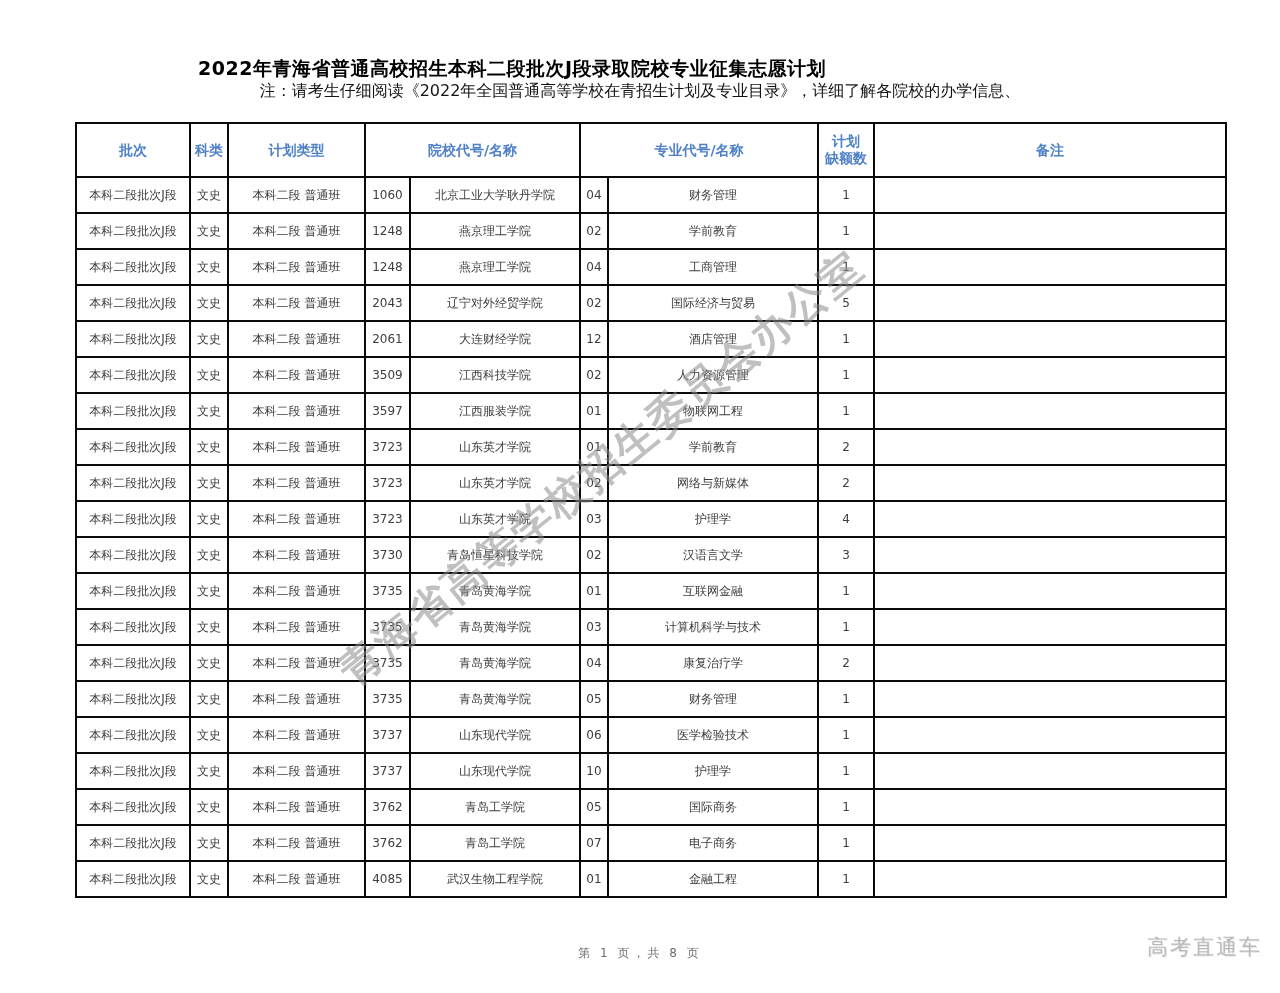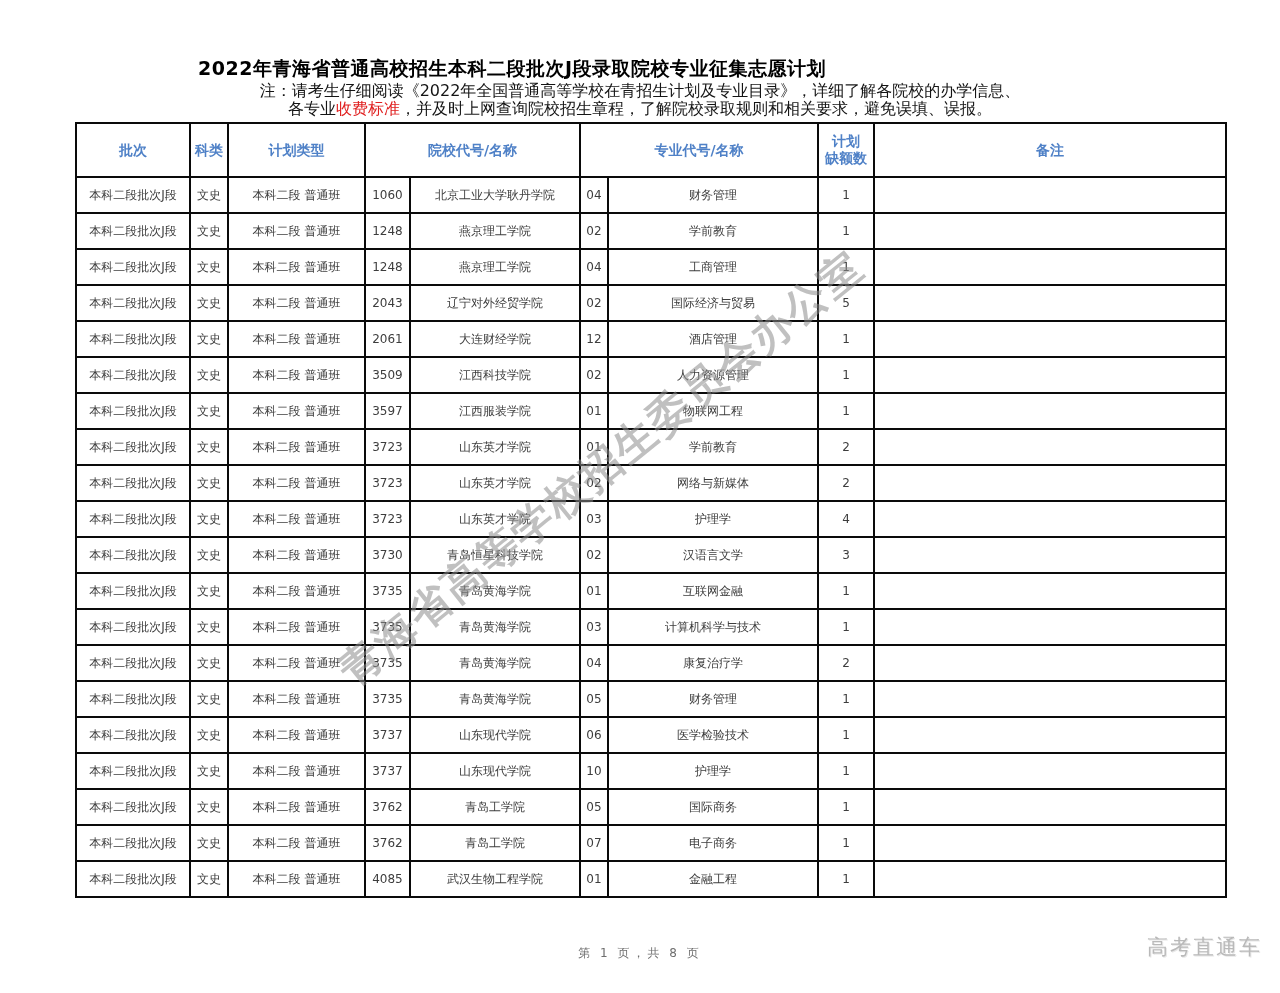--- a/index.html
+++ b/index.html
@@ -55,21 +55,20 @@
     text-shadow:1px 1px 0 #e8e8e8;
   }
 </style>
 </head>
 <body>
 
 <div class="doc-title">2022年青海省普通高校招生本科二段批次J段录取院校专业征集志愿计划</div>
 
 <div class="doc-note">
   <div>注：请考生仔细阅读《2022年全国普通高等学校在青招生计划及专业目录》，详细了解各院校的办学信息、</div>
-  <div><span>各专业</span><span class="red">收费标准</span><span>，并及时上网查询院校招生章程，了解院校录取规则和相关要求，避免误填、误报。</span></div>
 </div>
 
 <table class="admission-table">
   <colgroup>
     <col style="width:114px">
       <col style="width:38px">
       <col style="width:137px">
     <col style="width:45px">
       <col style="width:170px">
       <col style="width:28px">

